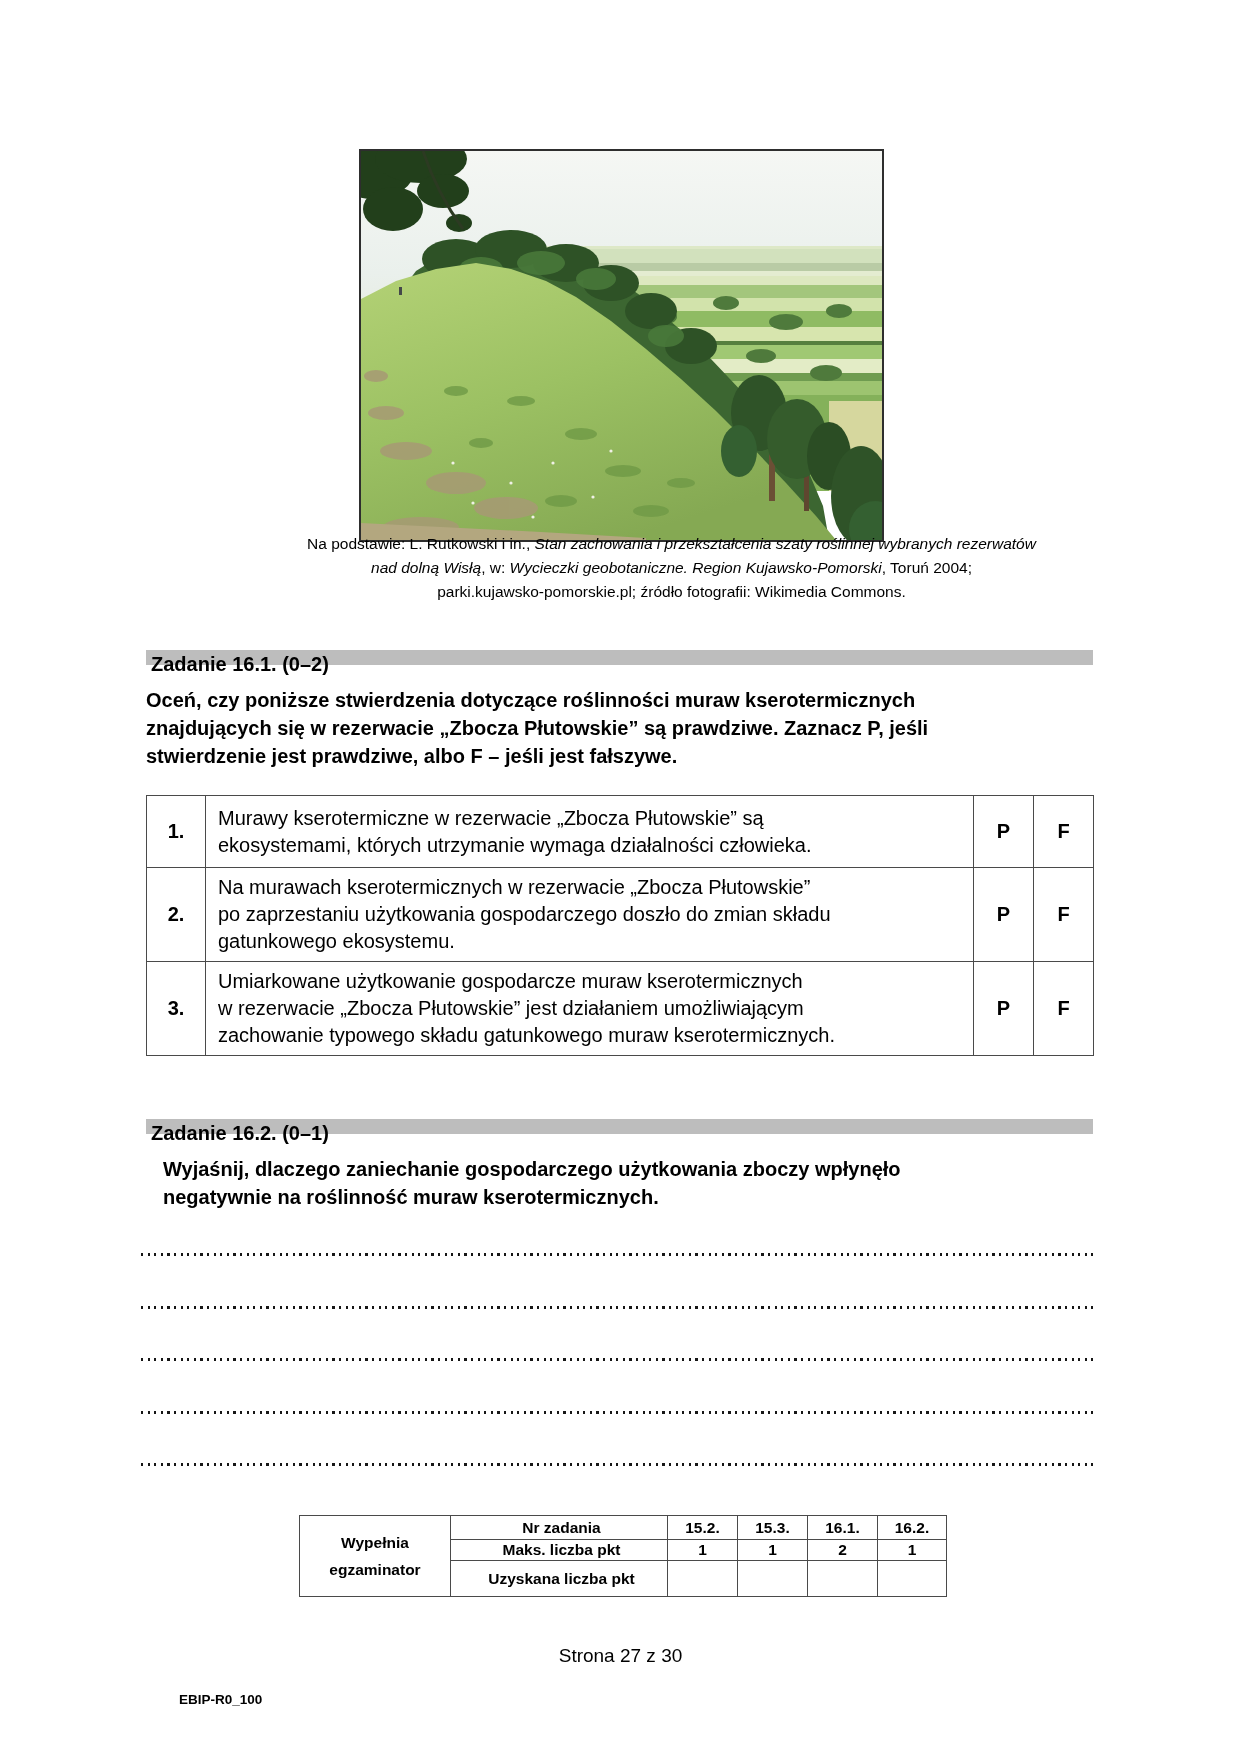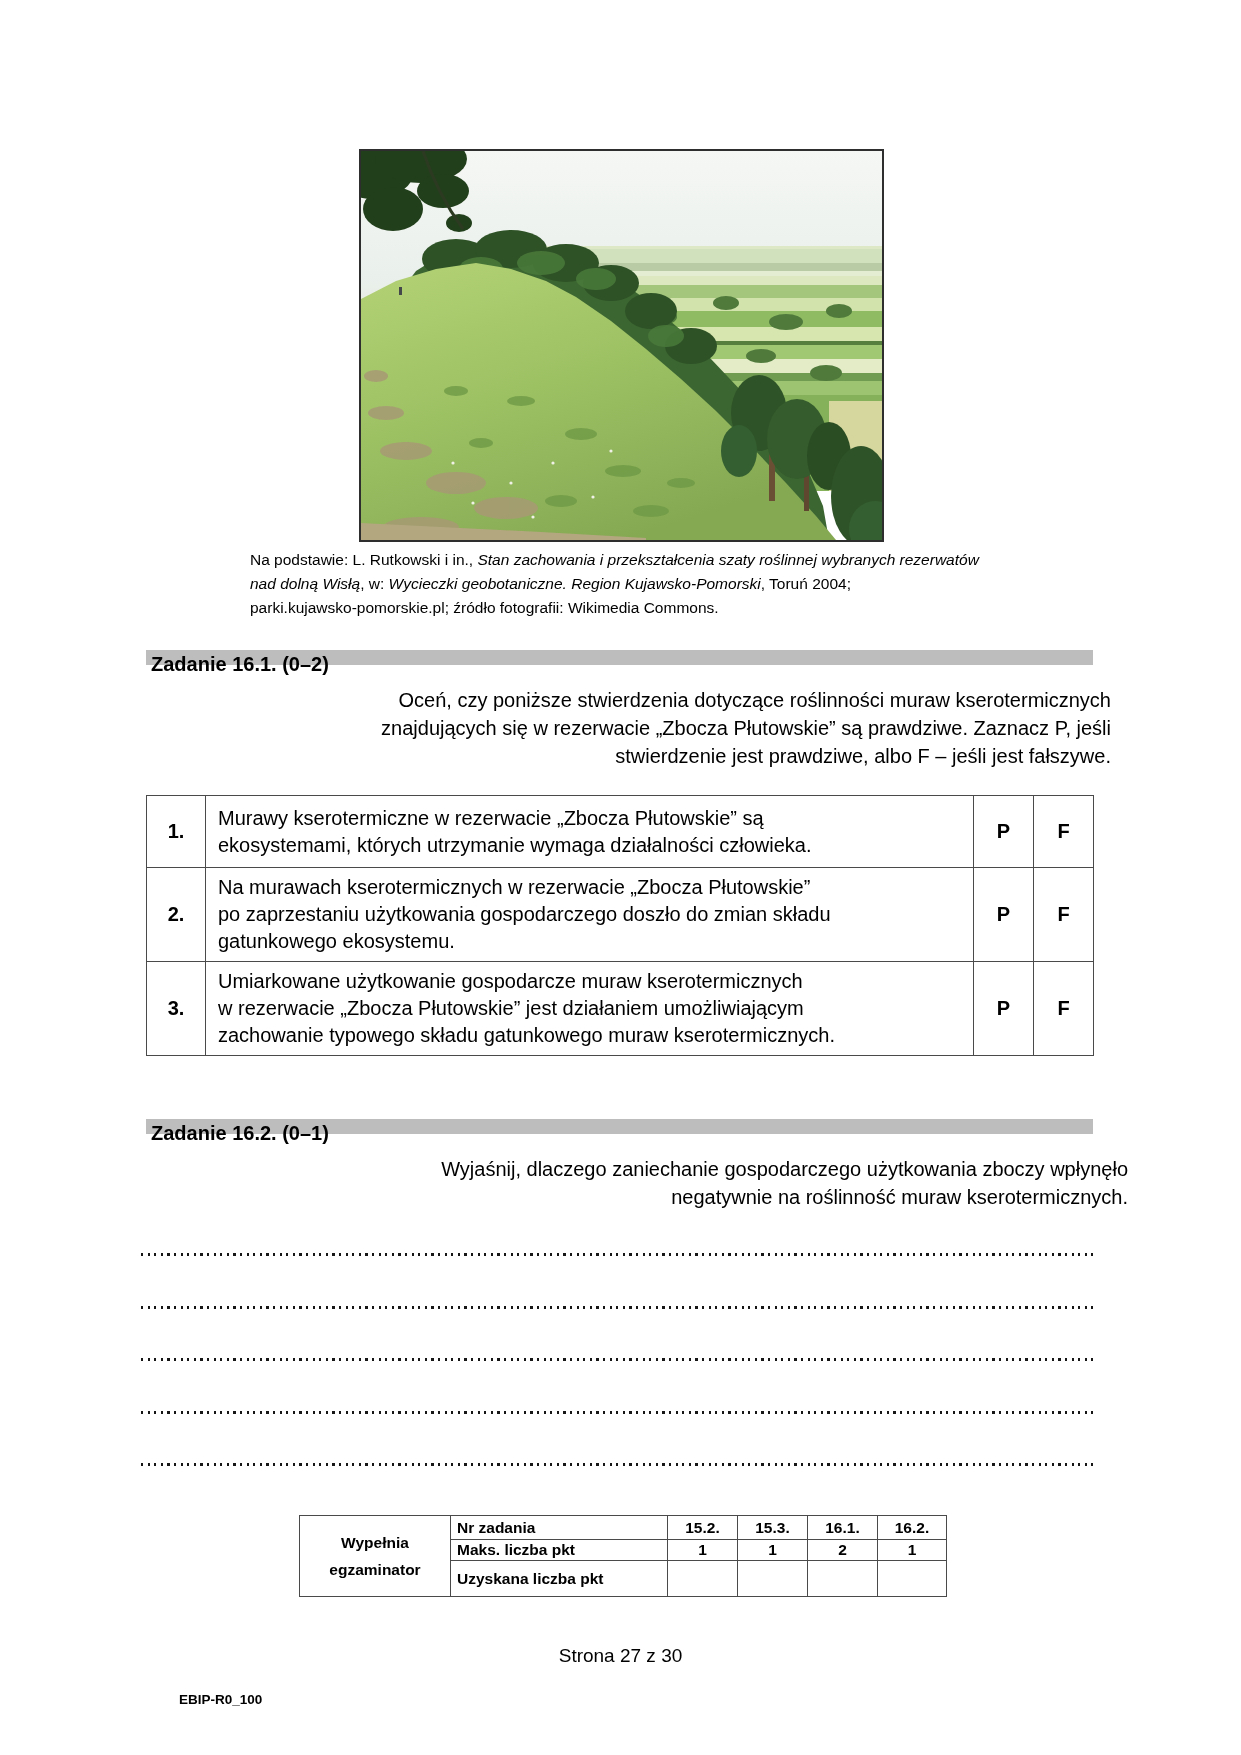--- a/index.html
+++ b/index.html
@@ -4,49 +4,49 @@
 <style>
   html,body{margin:0;padding:0;background:#fff;}
   .page{
     position:relative;width:1241px;height:1755px;background:#ffffff;
     font-family:"Liberation Sans",sans-serif;color:#000;overflow:hidden;
   }
   
   .photo{position:absolute;left:359px;top:149px;width:521px;height:389px;border:2px solid #2e2e2e;}
   .photo svg{display:block;width:100%;height:100%;}
   
-  .attribution{position:absolute;left:250px;top:548px;width:843px;text-align:left;
+  .attribution{position:absolute;left:250px;top:532px;width:843px;text-align:center;
     font-size:15.5px;line-height:24px;}
   .attribution .it{font-style:italic;}
   
   .section-bar{position:absolute;left:146px;width:947px;height:15px;background:#bdbdbd;
     font-size:20px;font-weight:bold;line-height:29px;padding-left:5px;box-sizing:border-box;}
   .bar1{top:650px;}
   .bar2{top:1119px;}
   
-  .instruction{position:absolute;left:146px;width:965px;font-size:20px;font-weight:normal;
-    line-height:28px;white-space:pre-line;text-align:right;}
+  .instruction{position:absolute;left:146px;width:965px;font-size:20px;font-weight:bold;
+    line-height:28px;white-space:pre-line;}
   .instr1{top:686px;}
   .instr2{top:1155px;margin-left:17px;}
   
   .stmt-table{position:absolute;left:146px;top:795px;width:947px;border-collapse:collapse;table-layout:fixed;}
   .stmt-table td{border:1.5px solid #4a4a4a;}
   .stmt-table .num{text-align:center;font-weight:bold;font-size:20px;}
   .stmt-table .stmt{font-size:20px;line-height:27px;padding:6px 30px 6px 12px;
     white-space:pre-line;vertical-align:middle;}
   .stmt-table .pf{text-align:center;font-weight:bold;font-size:20px;}
   tr.r1{height:72px;} tr.r2{height:93px;} tr.r3{height:93px;}
   
   .answer-line{position:absolute;left:141px;width:952px;height:3px;
     background-image:repeating-linear-gradient(to right,#161616 0,#161616 2.2px,transparent 2.2px,transparent 6.6px);}
   .al1{top:1253px;}.al2{top:1306px;}.al3{top:1358px;}.al4{top:1411px;}.al5{top:1463px;}
   
   .exam-table{position:absolute;left:299px;top:1515px;width:647px;border-collapse:collapse;
     table-layout:fixed;font-size:15.5px;font-weight:bold;}
-  .exam-table td{border:1.5px solid #4a4a4a;}
+  .exam-table td{border:1.5px solid #4a4a4a;text-align:center;}
   .ex-label{text-align:center;line-height:27px;padding:0 10px;}
   .ex-h{padding-left:6px;}
   .ex-v{text-align:center;}
   tr.ex-r1{height:24px;} tr.ex-r2{height:20px;} tr.ex-r3{height:36px;}
   
   .footer-page{position:absolute;left:0;top:1645px;width:100%;text-align:center;font-size:19px;}
   .footer-code{position:absolute;left:145px;top:1692px;font-size:13.5px;font-weight:bold;margin-left:34px;}
 </style>
 </head>
 <body>

